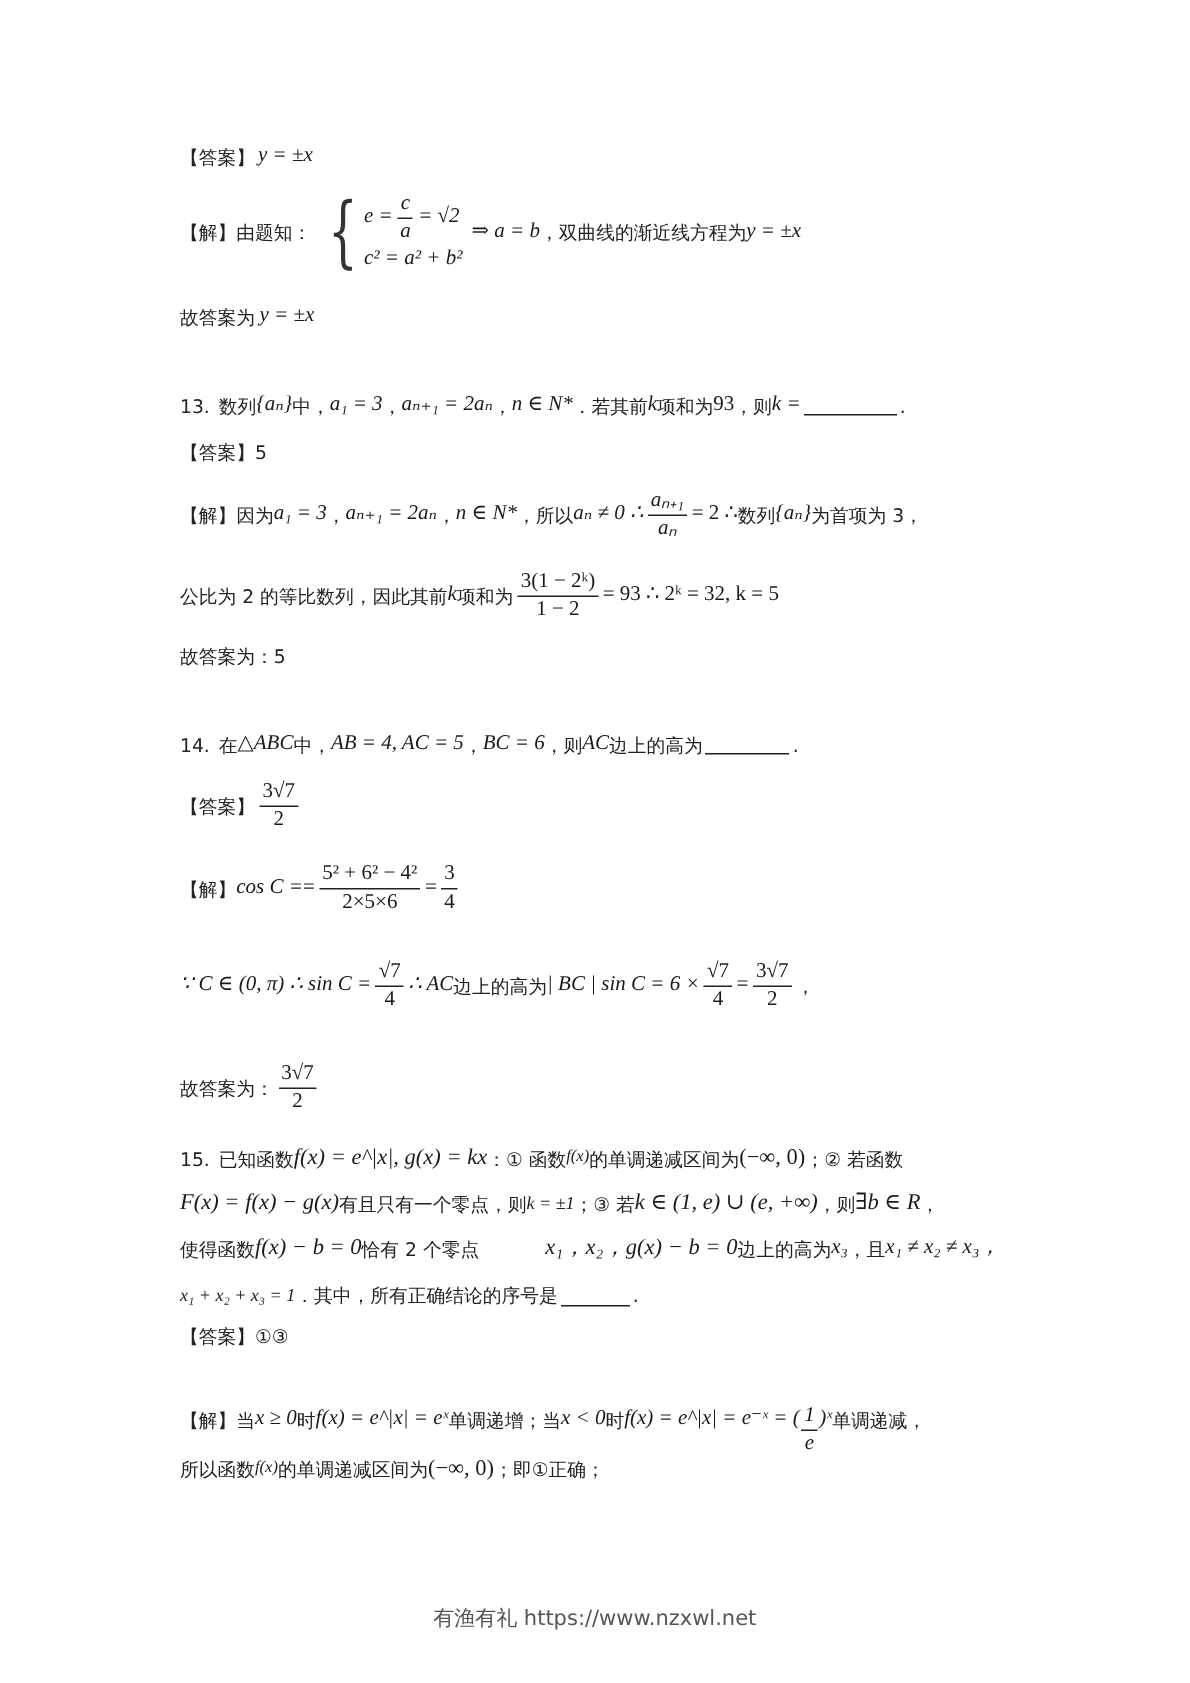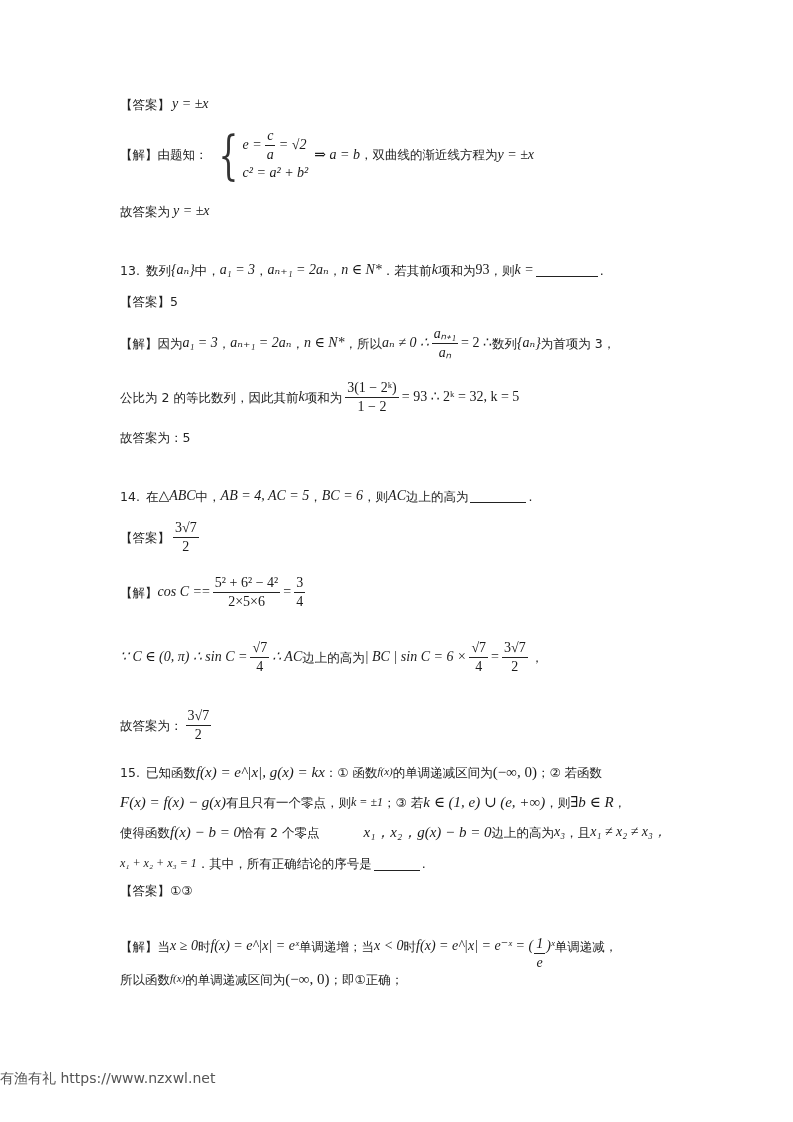--- a/index.html
+++ b/index.html
@@ -36,20 +36,21 @@
   .frac.italic { font-style: italic; }
   .brace-sys { display: inline-flex; align-items: center; margin-left: 4px; }
   .brace { font-size: 52px; font-family: "DejaVu Serif", serif; font-weight: 100; line-height: 1; transform: scaleX(0.6); margin-right: -2px; color:#333; }
   .sys-rows { display: flex; flex-direction: column; gap: 2px; }
   .sys-row { display: flex; align-items: center; font-family: "Liberation Serif", serif; font-style: italic; font-size: 14px; }
   .blank { display: inline-block; border-bottom: 1px solid #222; height: 14px; margin: 0 2px; }
   .footer {
     position: absolute;
     left: 0; right: 0;
     top: 1070px;
+    text-align: center;
     font-family: "DejaVu Sans", sans-serif;
     font-size: 14px;
     color: #555;
   }
   .gap { display: inline-block; width: 6px; }
 </style>
 </head>
 <body>
 
 <div class="line" style="top:96px;">

